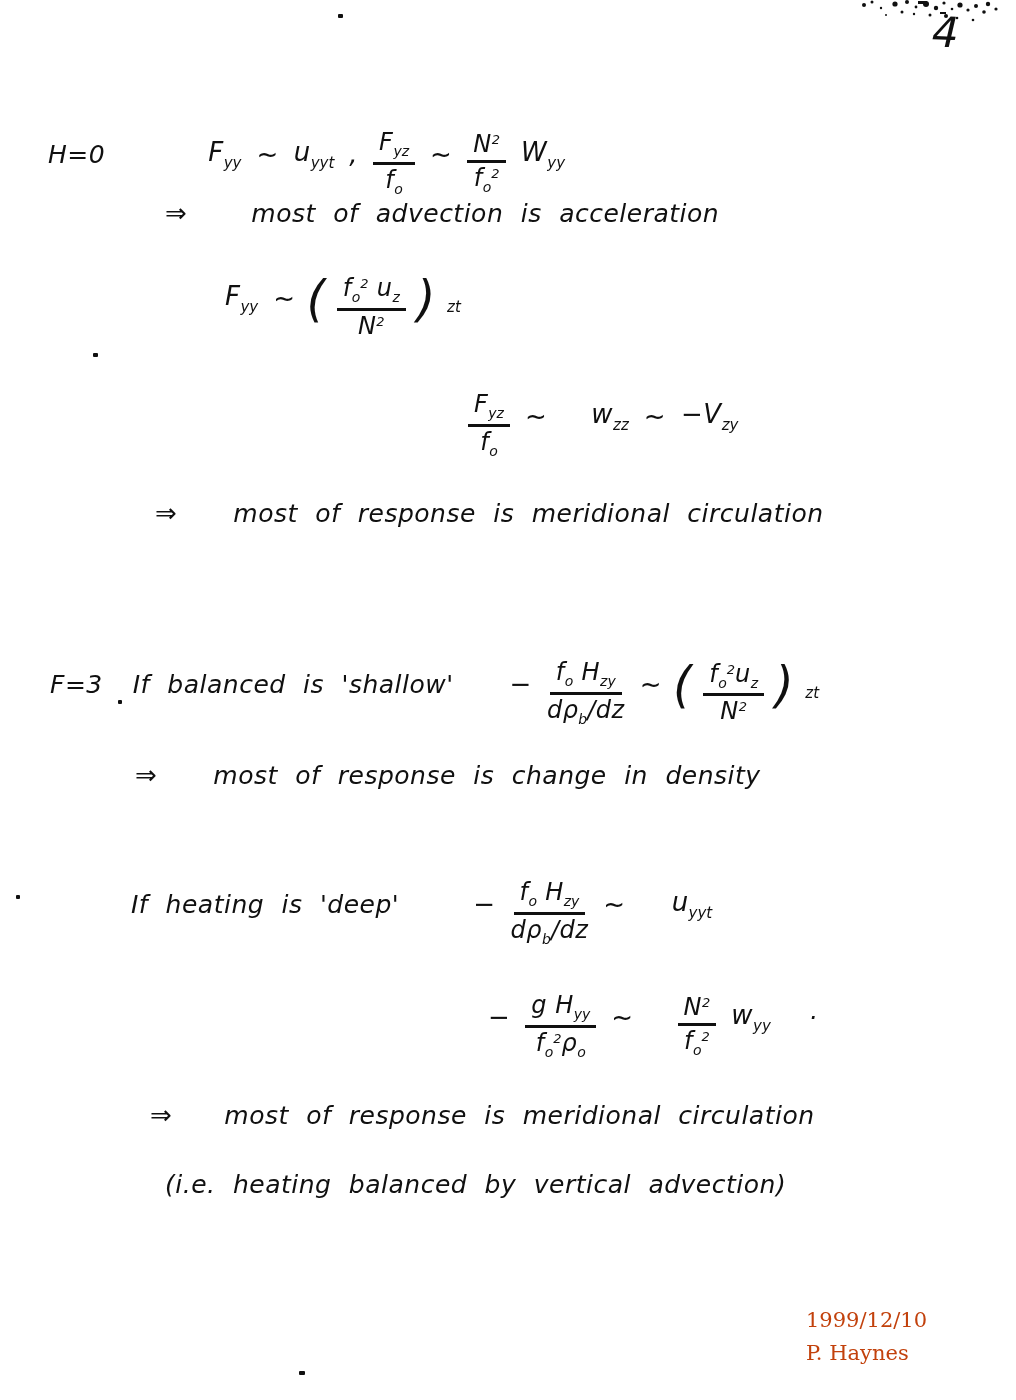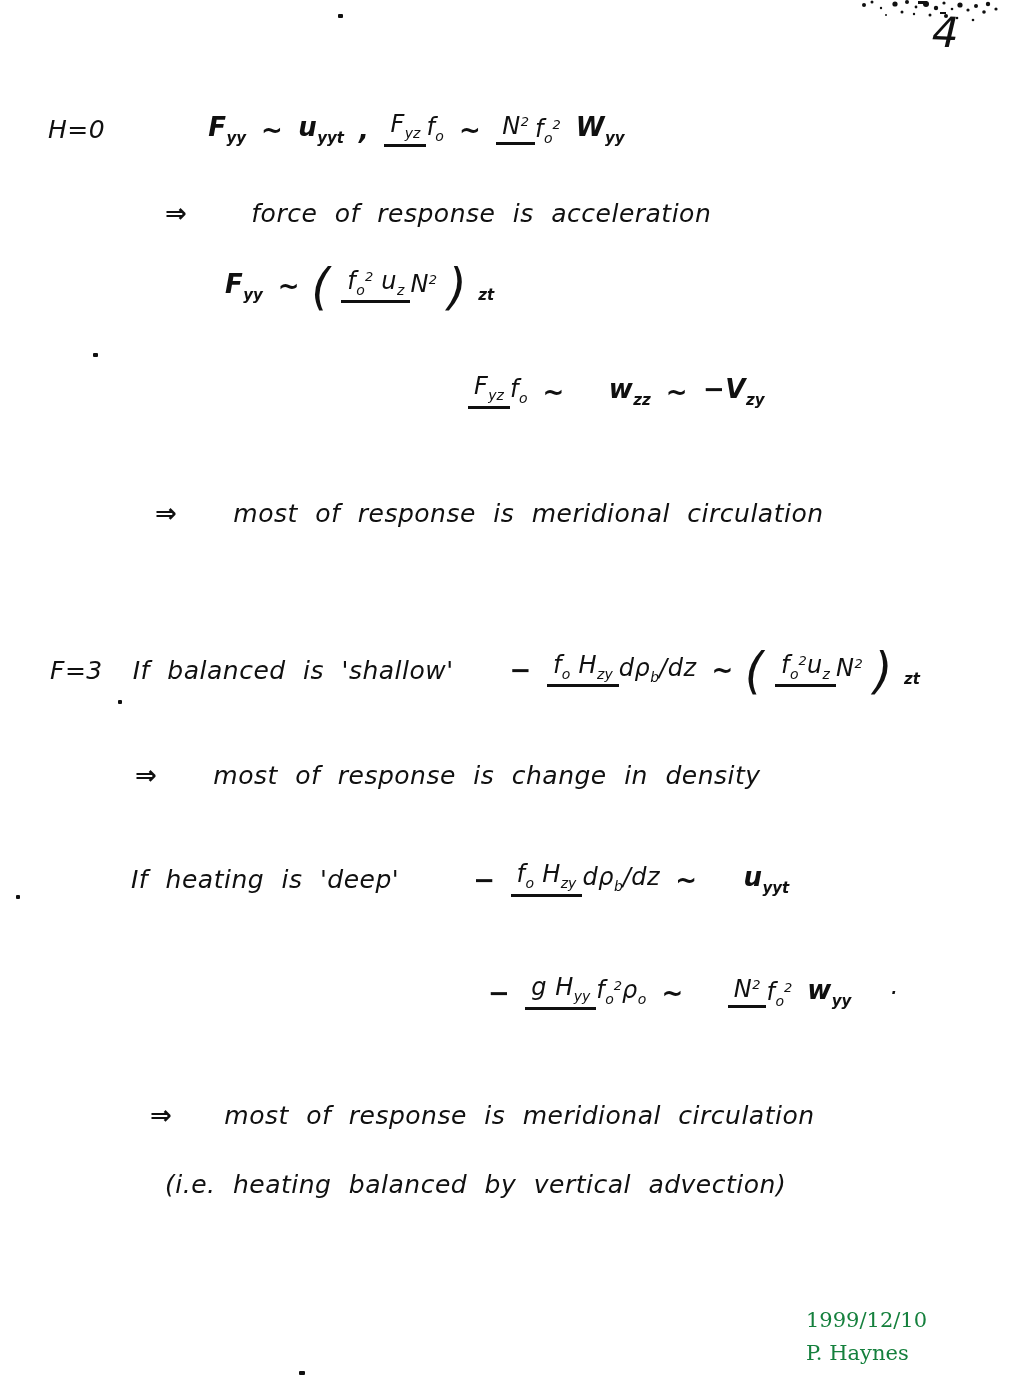--- a/index.html
+++ b/index.html
@@ -5,39 +5,39 @@
   html,body{margin:0;padding:0;background:#e8e8e8;}
   .page{
     position:relative;width:1016px;height:1400px;background:#ffffff;
     font-family:"DejaVu Sans",sans-serif;color:#101010;overflow:hidden;
   }
   .line{
     position:absolute;display:flex;align-items:center;gap:15px;
     font-style:italic;letter-spacing:0.5px;white-space:nowrap;
   }
   .hw-text{font-size:25px;word-spacing:9px;white-space:pre;}
-  .math{font-size:26px;font-weight:bold;}
+  .math{font-size:26px;}
   .sub{font-size:15px;vertical-align:-7px;letter-spacing:0;}
   .sup{font-size:14px;vertical-align:10px;letter-spacing:0;}
-  .frac{display:inline-flex;flex-direction:row;align-items:flex-start;font-size:24px;line-height:1.05;}
+  .frac{display:inline-flex;flex-direction:column;align-items:center;font-size:24px;line-height:1.05;margin-top:18px;}
   .frac .num{padding:0 6px 3px;border-bottom:3px solid #101010;display:inline-block;}
   .frac .den{padding-top:3px;display:inline-block;}
   .frac .sub{font-size:14px;vertical-align:-6px;}
   .frac .sup{font-size:13px;vertical-align:8px;}
   .paren{font-size:48px;font-weight:400;transform:scaleY(1.05);margin:0 -4px;}
   .spacer{display:inline-block;height:1px;flex:none;}
   .page-number{
     position:absolute;left:932px;top:8px;font-size:42px;font-style:italic;
     font-family:"DejaVu Sans",sans-serif;transform:rotate(2deg);
   }
   .smudge{position:absolute;left:856px;top:0;}
   .speck{position:absolute;background:#101010;border-radius:1px;}
   .footer{
     position:absolute;left:806px;top:1304px;
-    font-family:"DejaVu Serif",serif;font-size:21px;color:#15803d;line-height:1.55;
+    font-family:"DejaVu Serif",serif;font-size:21px;color:#c2410c;line-height:1.55;
     font-style:normal;
   }
 </style>
 </head>
 <body>
 
 <div class="page">
 
   <svg class="smudge" width="150" height="36" viewBox="0 0 150 36">
     <g fill="#101010">
@@ -93,21 +93,21 @@
       <span class="frac">
         <span class="num"><span class="base">N</span><span class="sup">2</span></span>
         <span class="den"><span class="base">f</span><span class="sub">o</span><span class="sup">2</span></span>
       </span>
       <span class="math"><span class="base">W</span><span class="sub">yy</span></span>
     </div>
 
   <div class="line" style="left:165px;top:198px;">
       <span class="math"><span class="base">⇒</span></span>
       <span class="spacer" style="width: 34px;"></span>
-      <span class="hw-text">force of response is acceleration</span>
+      <span class="hw-text">most of advection is acceleration</span>
     </div>
 
   <div class="line" style="left:180px;top:258px;">
       <span class="spacer" style="width: 30px;"></span>
       <span class="math"><span class="base">F</span><span class="sub">yy</span></span>
       <span class="math"><span class="base">~</span></span>
       <span class="paren">(</span>
       <span class="frac">
         <span class="num"><span class="base">f</span><span class="sub">o</span><span class="sup">2</span><span class="base"> u</span><span class="sub">z</span></span>
         <span class="den"><span class="base">N</span><span class="sup">2</span></span>

